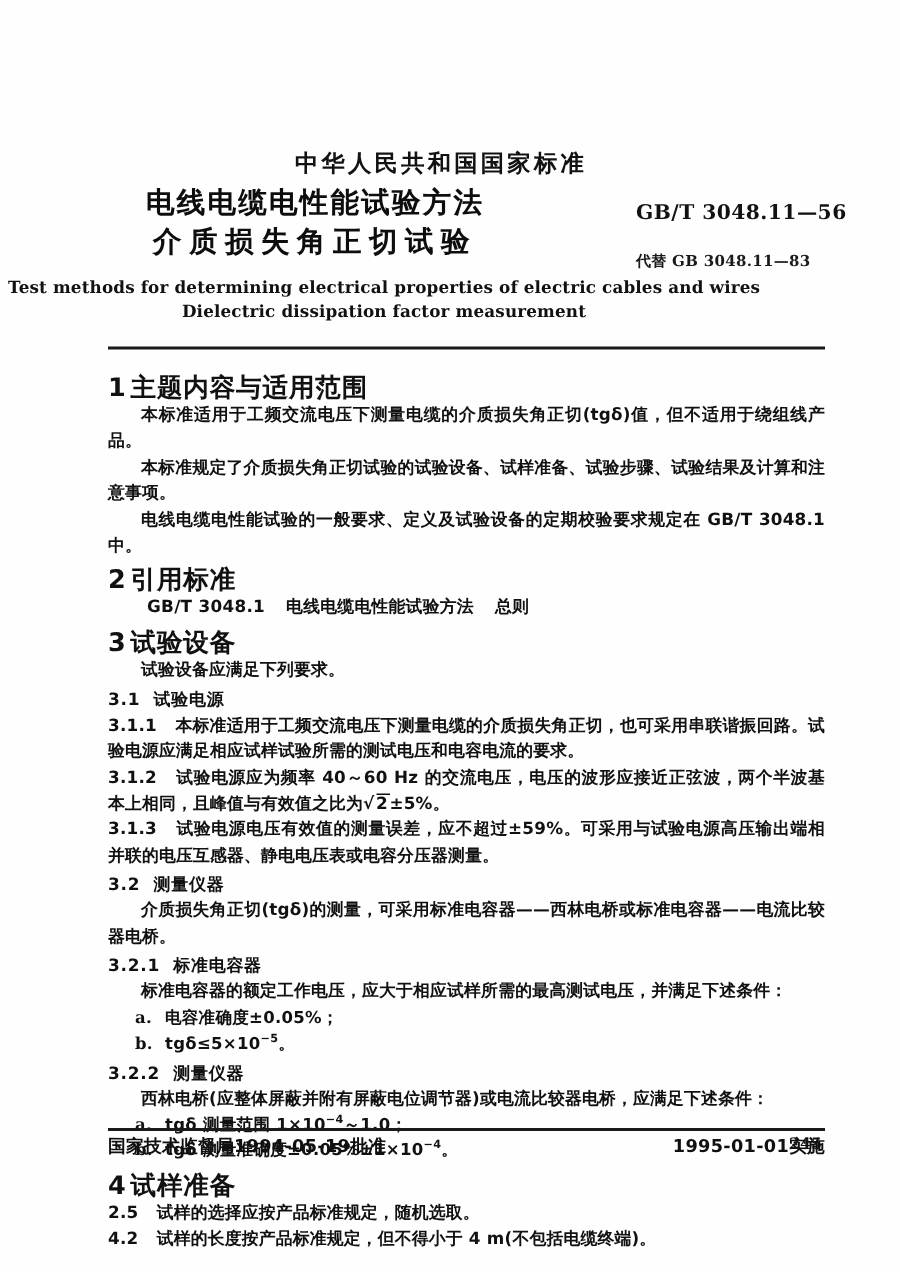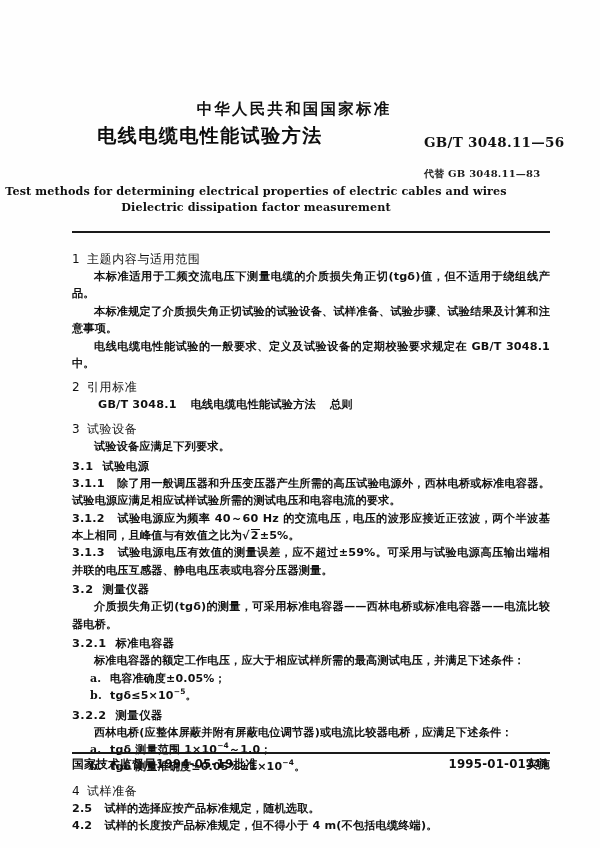--- a/index.html
+++ b/index.html
@@ -119,22 +119,22 @@
 
   
   .body-area {
     position: absolute;
     left: 72px;
     top: 244px;
     width: 478px;
   }
 
   .h-sec {
-    font-weight: normal;
-    font-size: 12px;
+    font-weight: bold;
+    font-size: 17px;
     line-height: 18px;
     letter-spacing: 0.6px;
     color: #111;
     margin-top: 6px;
   }
   .h-sec .num { display: inline-block; min-width: 15px; }
 
   .h-sub {
     font-weight: bold;
     font-size: 11.3px;
@@ -222,20 +222,21 @@
 
 <div class="page">
 
   <div class="masthead">
     <div class="national-标准">中华人民共和国国家标准</div>
   </div>
 
   <div class="title-block">
     <div class="cn-title">
       <span>电线电缆电性能试验方法</span>
+      <span class="line2">介质损失角正切试验</span>
     </div>
     <div class="std-no">GB/T 3048.11—56</div>
     <div class="std-replaces">代替 GB 3048.11—83</div>
   </div>
 
   <div class="en-title">
     <div>Test methods for determining electrical properties of electric cables and wires</div>
     <div>Dielectric dissipation factor measurement</div>
   </div>
 
@@ -259,21 +260,21 @@
 
     <div class="h-sec">
       <span class="num">3</span><span>试验设备</span>
     </div>
     <div class="para indent">试验设备应满足下列要求。</div>
 
     <div class="h-sub">
       <span>3.1</span>&nbsp;&nbsp;<span>试验电源</span>
     </div>
     <div class="para hang">
-      <span>3.1.1</span>&nbsp;&nbsp;&nbsp;<span>除了用一般调压器和升压变压器产生所需的高压试验电源外，西林电桥或标准电容器。试验电源应满足相应试样试验所需的测试电压和电容电流的要求。</span>
+      <span>3.1.1</span>&nbsp;&nbsp;&nbsp;<span>本标准适用于工频交流电压下测量电缆的介质损失角正切，也可采用串联谐振回路。试验电源应满足相应试样试验所需的测试电压和电容电流的要求。</span>
     </div>
     <div class="para hang">
       <span>3.1.2</span>&nbsp;&nbsp;&nbsp;<span>试验电源应为频率 40～60 Hz 的交流电压，电压的波形应接近正弦波，两个半波基本上相同，且峰值与有效值之比为</span><span class="radic">√</span><span class="sqrt">2</span><span>±5%。</span>
     </div>
     <div class="para hang">
       <span>3.1.3</span>&nbsp;&nbsp;&nbsp;<span>试验电源电压有效值的测量误差，应不超过±59%。可采用与试验电源高压输出端相并联的电压互感器、静电电压表或电容分压器测量。</span>
     </div>
 
     <div class="h-sub">
       <span>3.2</span>&nbsp;&nbsp;<span>测量仪器</span>

